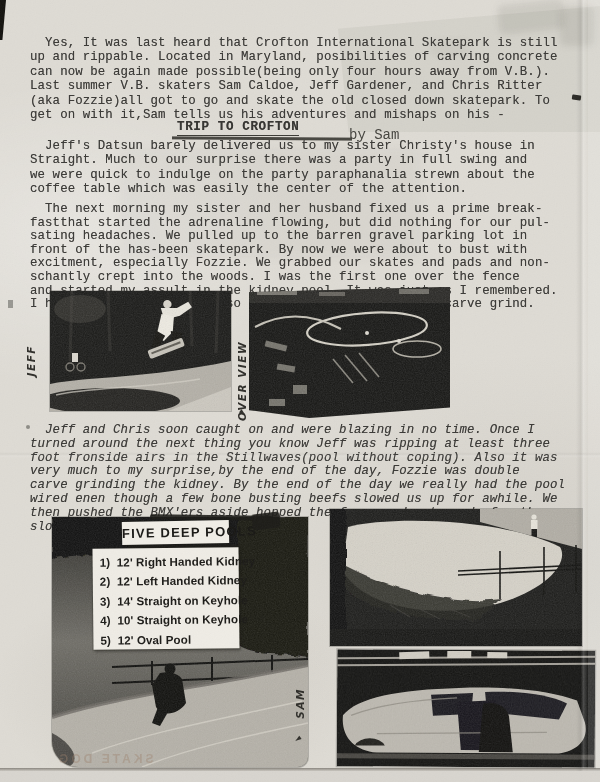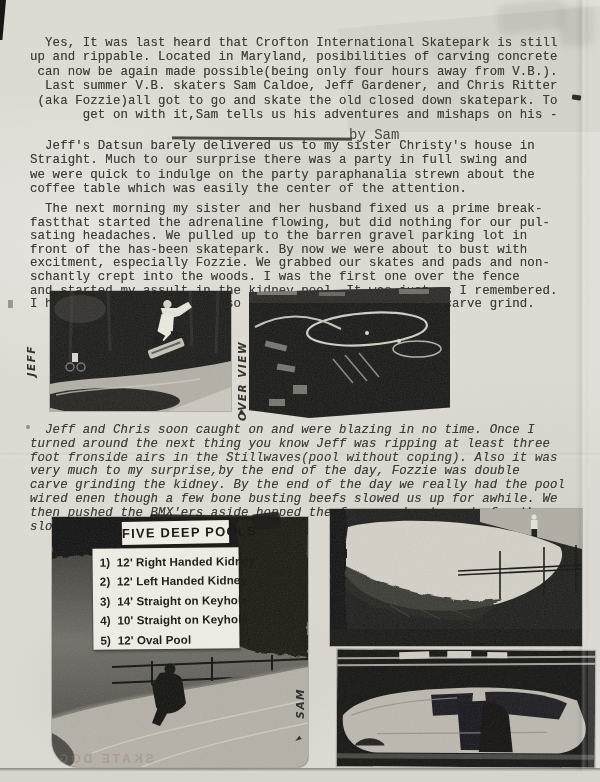--- a/index.html
+++ b/index.html
@@ -10,21 +10,21 @@
       radial-gradient(ellipse 420px 300px at 88% 72%, rgba(120,114,104,.10), transparent 70%),
       radial-gradient(ellipse 260px 160px at 30% 88%, rgba(125,118,106,.14), transparent 72%),
       linear-gradient(#dedbd4,#dedbd4);
     font-family:"Liberation Mono", monospace;
   }
   .tw{ 
     position:absolute;left:30px;white-space:pre;
     font-size:12.4px;color:#3a3936;letter-spacing:.1px;
     text-shadow:0 0 .6px rgba(58,57,54,.55);
   }
-  .p1{top:36px;line-height:14.4px;text-align:right;}
+  .p1{top:36px;line-height:14.4px;}
   .p2{top:139px;line-height:14.3px;}
   .p3{top:195px;line-height:13.6px;margin-top:8px;}
   .p4{top:424px;line-height:13.8px;font-style:italic;}
   .heading{
     position:absolute;left:177px;top:120px;font-size:12.6px;font-weight:700;
     color:#343330;letter-spacing:.6px;white-space:pre;
     border-bottom:1.5px solid #3b3a35;padding-bottom:1px;
     text-shadow:0 0 .6px rgba(50,49,45,.6);
   }
   .heading-smear{
@@ -135,20 +135,21 @@
   <div class="speck" id="speck1"></div>
   <div class="speck" id="speck2"></div>
   <div class="speck" id="speck3"></div>
 
   <div class="tw p1">  Yes, It was last heard that Crofton International Skatepark is still
 up and rippable. Located in Maryland, posibilities of carving concrete
 can now be again made possible(being only four hours away from V.B.).
 Last summer V.B. skaters Sam Caldoe, Jeff Gardener, and Chris Ritter
 (aka Fozzie)all got to go and skate the old closed down skatepark. To
 get on with it,Sam tells us his adventures and mishaps on his -</div>
+  <div class="heading">TRIP TO CROFTON</div>
   <div class="heading-smear"></div>
   <div class="byline">by Sam</div>
   <div class="tw p2">  Jeff's Datsun barely delivered us to my sister Christy's house in
 Straight. Much to our surprise there was a party in full swing and
 we were quick to indulge on the party paraphanalia strewn about the
 coffee table which was easily the center of the attention.</div>
   <div class="tw p3">  The next morning my sister and her husband fixed us a prime break-
 fastthat started the adrenaline flowing, but did nothing for our pul-
 sating headaches. We pulled up to the barren gravel parking lot in
 front of the has-been skatepark. By now we were about to bust with

